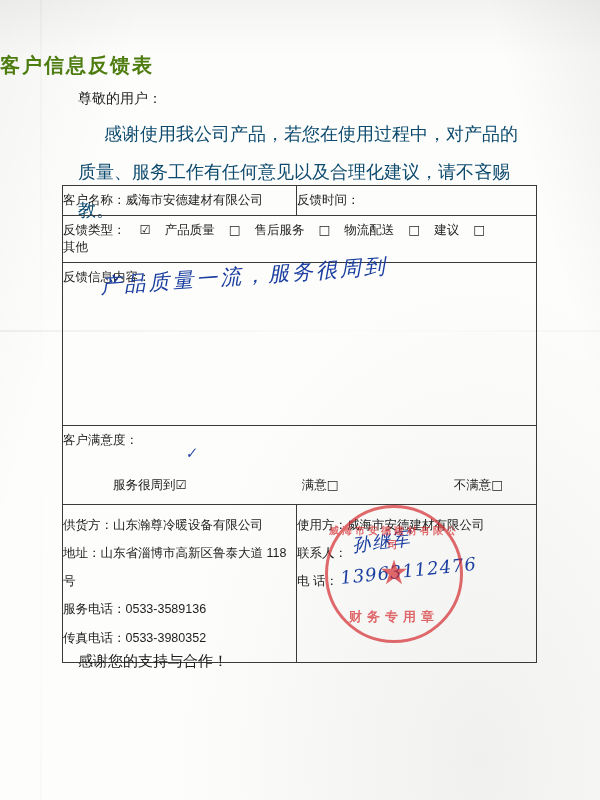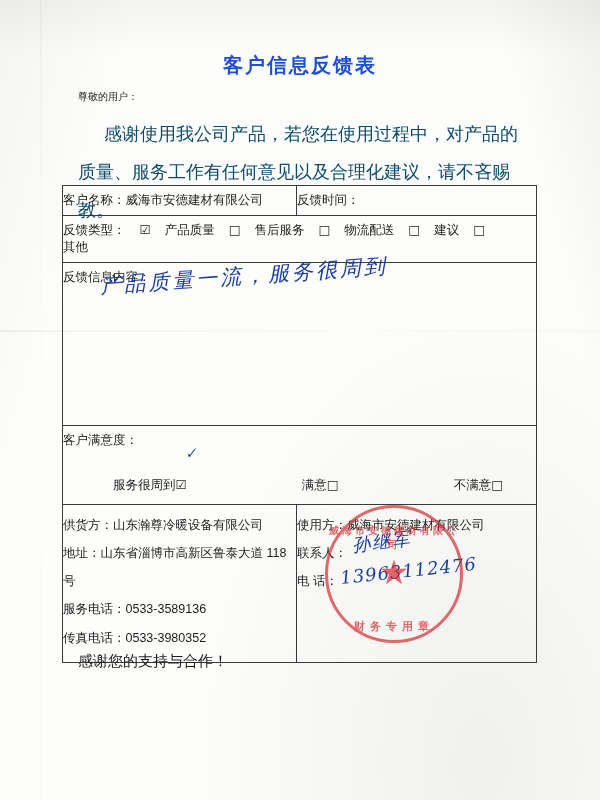--- a/index.html
+++ b/index.html
@@ -43,32 +43,31 @@
   .fold-2 {
     left: 40px; top: 0; width: 2px; height: 800px;
     background: linear-gradient(180deg, rgba(0,0,0,0.07), rgba(0,0,0,0.0) 50%, rgba(0,0,0,0.04));
     opacity: .4;
   }
 
   .title {
     position: absolute;
     top: 52px;
     width: 600px;
-    text-align: center;
     font-size: 20px;
     font-weight: bold;
     letter-spacing: 2px;
-    color: #1d4ed8;
+    color: #4d7c0f;
     font-family: "DejaVu Sans", "Liberation Sans", sans-serif;
   }
   .salutation {
     position: absolute;
     left: 78px;
     top: 90px;
-    font-size: 10px;
+    font-size: 14px;
     color: #1d1d1d;
   }
   .intro {
     position: absolute;
     left: 78px;
     top: 116px;
     width: 450px;
     font-size: 18px;
     line-height: 2.1;
     color: #0c4a6e;
@@ -172,21 +171,21 @@
   .stamp-text-top, .stamp-text-bottom {
     position: absolute;
     width: 100%;
     text-align: center;
     color: #d4252a;
     font-size: 10px;
     letter-spacing: 3px;
     font-weight: bold;
   }
   .stamp-text-top { top: 16px; }
-  .stamp-text-bottom { bottom: 6px; letter-spacing: 5px; font-size: 11px; }
+  .stamp-text-bottom { bottom: 14px; letter-spacing: 5px; font-size: 13px; }
   .stamp-star {
     position: absolute;
     left: 50%;
     top: 50%;
     transform: translate(-50%, -55%);
     font-size: 34px;
     color: #d4252a;
     line-height: 1;
   }
 </style>

